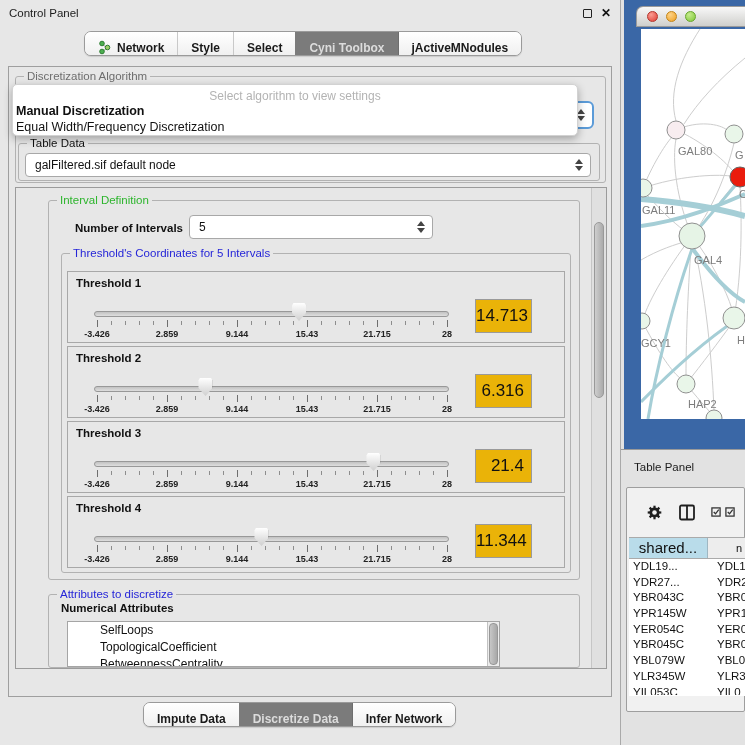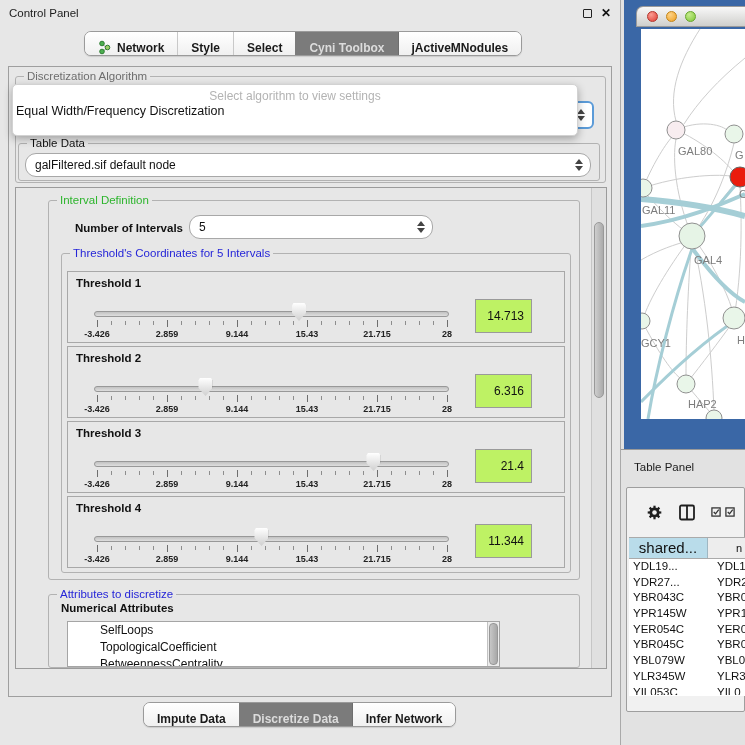--- a/index.html
+++ b/index.html
@@ -23,21 +23,21 @@
   .net-ic { margin-right:6px; }
 
   .outer { position:absolute; left:8px; top:66px; width:604px; height:631px; border:1px solid #9f9f9f; background:#e7e7e7; }
 
   .group { position:absolute; border:1px solid #b2b2b2; border-radius:3px; }
   .group > .gtitle { position:absolute; top:-7px; left:8px; background:#e7e7e7; padding:0 3px; font-size:11.5px; white-space:nowrap; }
   .gtitle.gray { color:#6e6e6e; }
   .gtitle.green { color:#2db52d; }
   .gtitle.blue { color:#2626d8; }
 
-  .combo { position:absolute; background:#fff; border:1px solid #a8a8a8; border-radius:11px; font-size:12px; display:flex; align-items:center; padding:0 22px 0 9px; color:#111; }
+  .combo { position:absolute; background:#fff; border:1px solid #a8a8a8; border-radius:4px; font-size:12px; display:flex; align-items:center; padding:0 22px 0 9px; color:#111; }
   .stepper { position:absolute; right:7px; top:50%; transform:translateY(-50%); display:flex; flex-direction:column; gap:2px; }
   .stepper .up { width:0; height:0; border-left:4px solid transparent; border-right:4px solid transparent; border-bottom:5px solid #444; }
   .stepper .dn { width:0; height:0; border-left:4px solid transparent; border-right:4px solid transparent; border-top:5px solid #444; }
 
   .combo-algo { left:12px; top:24px; width:566px; height:28px; border:2px solid #5b9bd8; border-radius:6px; }
 
   .popup { position:absolute; left:12px; top:84px; width:566px; height:52px; background:#fff; border:1px solid #d2d2d2; border-radius:5px; box-shadow:0 3px 8px rgba(0,0,0,.3); z-index:40; overflow:hidden; }
   .popup .prompt { display:block; text-align:center; color:#b3b3b3; font-size:12px; margin-top:4px; }
   .popup .opt { display:block; font-size:12.5px; color:#111; padding:1px 3px; }
   .popup .opt.hl { font-weight:bold; }
@@ -47,21 +47,21 @@
   .vscroll .vthumb { position:absolute; left:2px; top:34px; width:10px; height:176px; border-radius:5px; background:linear-gradient(to right,#cecece,#ababab); border:1px solid #999; }
 
   .thr-box { position:absolute; left:5px; width:498px; height:72px; border:1px solid #a8a8a8; background:#e7e7e7; }
   .thr-box .tlabel { position:absolute; left:8px; top:5px; font-size:11.5px; font-weight:bold; }
   .track { position:absolute; left:26px; top:39px; width:355px; height:6px; border-radius:3px; background:linear-gradient(#c2c2c2,#dedede); border:1px solid #989898; }
   .thumb { position:absolute; top:31px; width:14px; height:18px; background:linear-gradient(#ffffff,#cfcfcf); clip-path:polygon(10% 0,90% 0,100% 14%,100% 55%,50% 100%,0 55%,0 14%); filter:drop-shadow(0 0 1px #777); }
   .minors { position:absolute; left:29px; top:49px; width:353px; height:4px;
     background:repeating-linear-gradient(to right,#8d8d8d 0,#8d8d8d 1px,transparent 1px,transparent 14px); }
   .major { position:absolute; top:48px; width:1px; height:7px; background:#6e6e6e; }
   .ticklab { position:absolute; top:57px; width:44px; text-align:center; font-size:9px; font-weight:bold; color:#222; }
-  .valbox { position:absolute; left:407px; top:27px; width:57px; height:34px; background:#bef264; border:1px solid #9a9a9a; font-size:12px; text-align:right; line-height:32px; padding-right:7px; }
+  .valbox { position:absolute; left:407px; top:27px; width:57px; height:34px; background:#eab308; border:1px solid #9a9a9a; font-size:17px; text-align:right; line-height:32px; padding-right:7px; }
 
   .attr-label { position:absolute; left:12px; top:7px; font-size:11.5px; font-weight:bold; }
   .attr-list { position:absolute; left:18px; top:26px; width:433px; height:46px; background:#fff; border:1px solid #a5a5a5; overflow:hidden; }
   .attr-list ul { list-style:none;padding-left:26px; }
   .attr-list li { font-size:12px; line-height:17px; padding-left:6px; }
   .attr-scroll { position:absolute; right:0; top:0; width:12px; height:100%; background:#ededed; border-left:1px solid #c2c2c2; }
   .attr-scroll .vthumb2 { position:absolute; left:1px; top:1px; width:9px; height:42px; border-radius:4px; background:linear-gradient(to right,#c7c7c7,#a8a8a8); border:1px solid #979797; }
 
   .apply-row { position:absolute; left:1px; bottom:1px; width:601px; height:34px; background:#ededed; border-top:1px solid #d2d2d2; }
   .apply-btn { position:absolute; left:244px; top:5px; width:64px; height:23px; background:linear-gradient(#ffffff,#e6e6e6); border:1px solid #8e8e8e; border-radius:7px; font-size:12.5px; text-align:center; line-height:21px; }
@@ -288,20 +288,21 @@
         <span>Discretize Data</span>
       </span>
     <span class="seg">
         <span>Infer Network</span>
       </span>
   </div>
 </div>
 
 <div class="popup">
   <span class="prompt">Select algorithm to view settings</span>
+  <span class="opt hl">Manual Discretization</span>
   <span class="opt">Equal Width/Frequency Discretization</span>
 </div>
 
 <div class="netwin">
   <div class="mac-titlebar">
     <span class="tl red"></span>
     <span class="tl yellow"></span>
     <span class="tl green"></span>
   </div>
   <div class="canvas">

